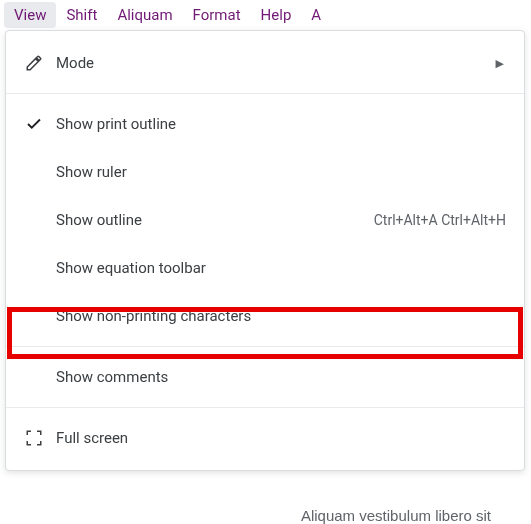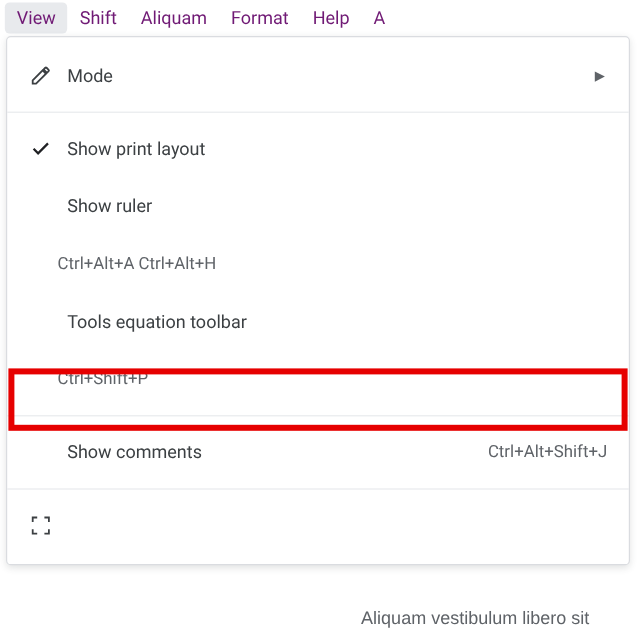--- a/index.html
+++ b/index.html
@@ -114,58 +114,59 @@
   </div>
 
   <div class="divider"></div>
 
   <div class="menu-item">
     <span class="menu-icon">
       <svg width="18" height="18" viewBox="0 0 24 24" fill="none" stroke="#202124" stroke-width="2.5">
           <polyline points="4 12 9 17 20 6"></polyline>
         </svg>
     </span>
-    <span class="menu-label">Show print layout</span>
+    <span class="menu-label">Show print outline</span>
   </div>
 
   <div class="menu-item">
     <span class="menu-icon"></span>
     <span class="menu-label">Show ruler</span>
   </div>
 
   <div class="menu-item">
     <span class="menu-icon"></span>
+    <span class="menu-label">Show outline</span>
     <span class="menu-shortcut">Ctrl+Alt+A Ctrl+Alt+H</span>
   </div>
 
   <div class="menu-item">
     <span class="menu-icon"></span>
-    <span class="menu-label">Tools equation toolbar</span>
+    <span class="menu-label">Show equation toolbar</span>
   </div>
 
   <div class="menu-item">
     <span class="menu-icon"></span>
-    <span class="menu-shortcut">Ctrl+Shift+P</span>
+    <span class="menu-label">Show non-printing characters</span>
   </div>
 
   <div class="divider"></div>
 
   <div class="menu-item">
     <span class="menu-icon"></span>
     <span class="menu-label">Show comments</span>
-    <span class="menu-shortcut">Ctrl+Alt+Shift+J</span>
   </div>
 
   <div class="divider"></div>
 
   <div class="menu-item">
     <span class="menu-icon">
       <svg width="18" height="18" viewBox="0 0 24 24" fill="none" stroke="#3c4043" stroke-width="2">
           <path d="M3 8V3h5M21 8V3h-5M3 16v5h5M21 16v5h-5"></path>
         </svg>
     </span>
+    <span class="menu-label">Full screen</span>
   </div>
 
 </div>
 
 <div class="highlight-box" style="top:307px;left:7px;width:516px;height:52px;"></div>
 
 <div class="bg-text">Aliquam vestibulum libero sit</div>
 
 </body></html>

